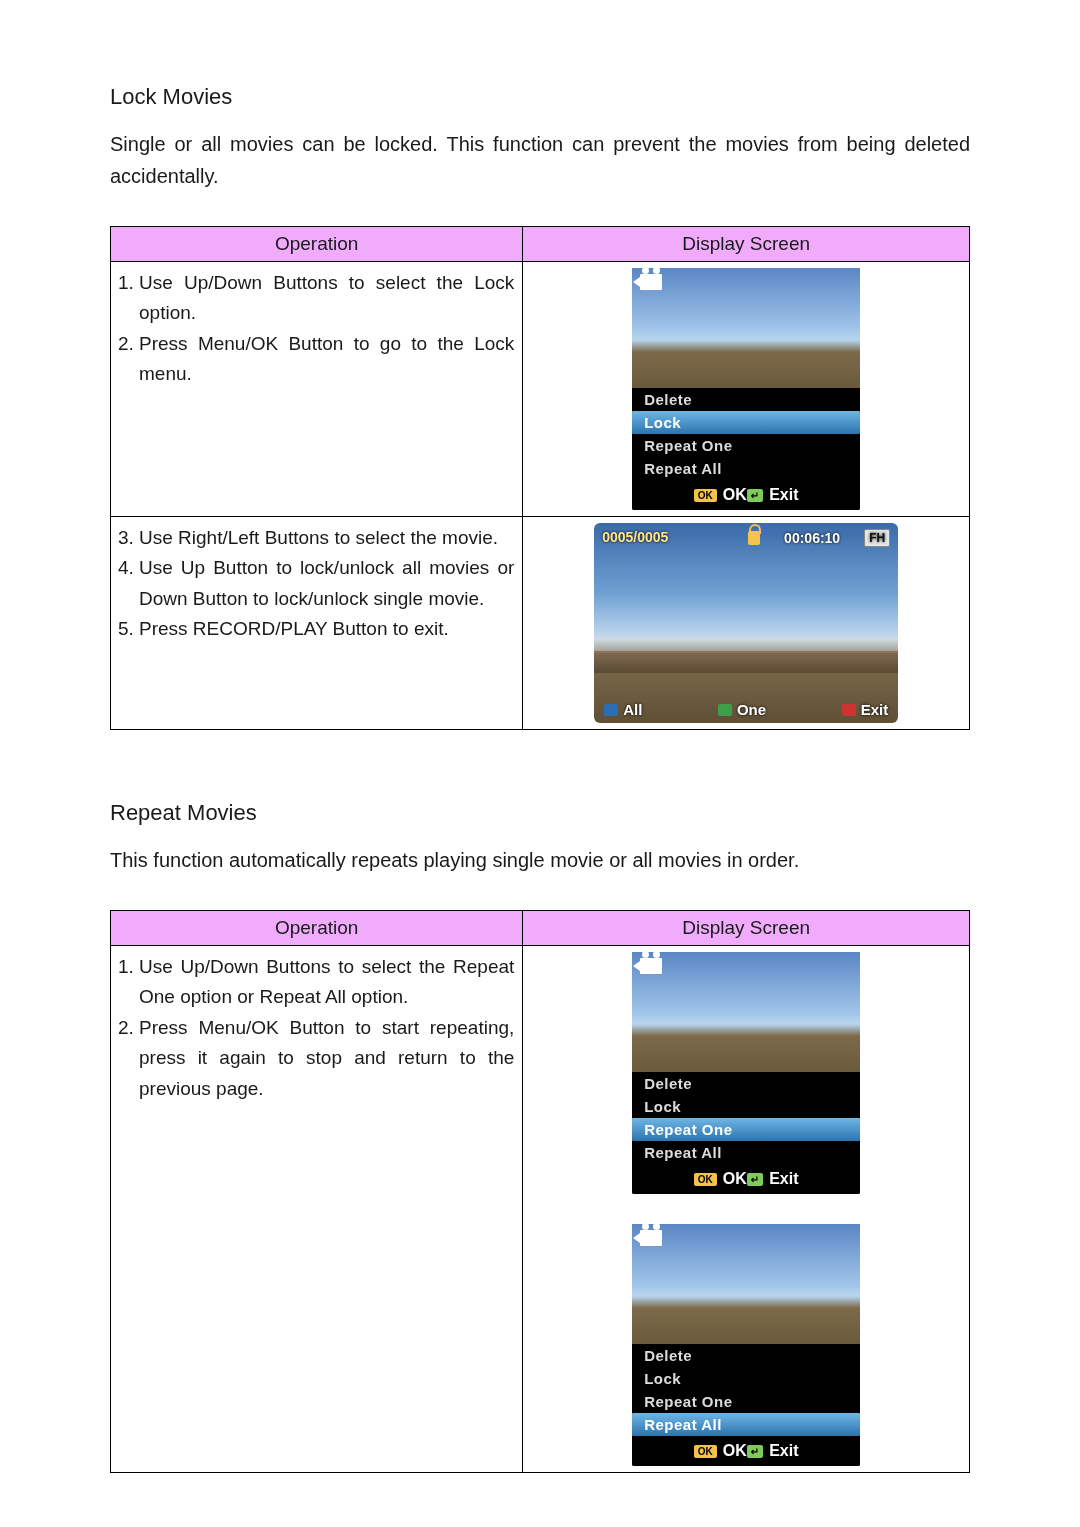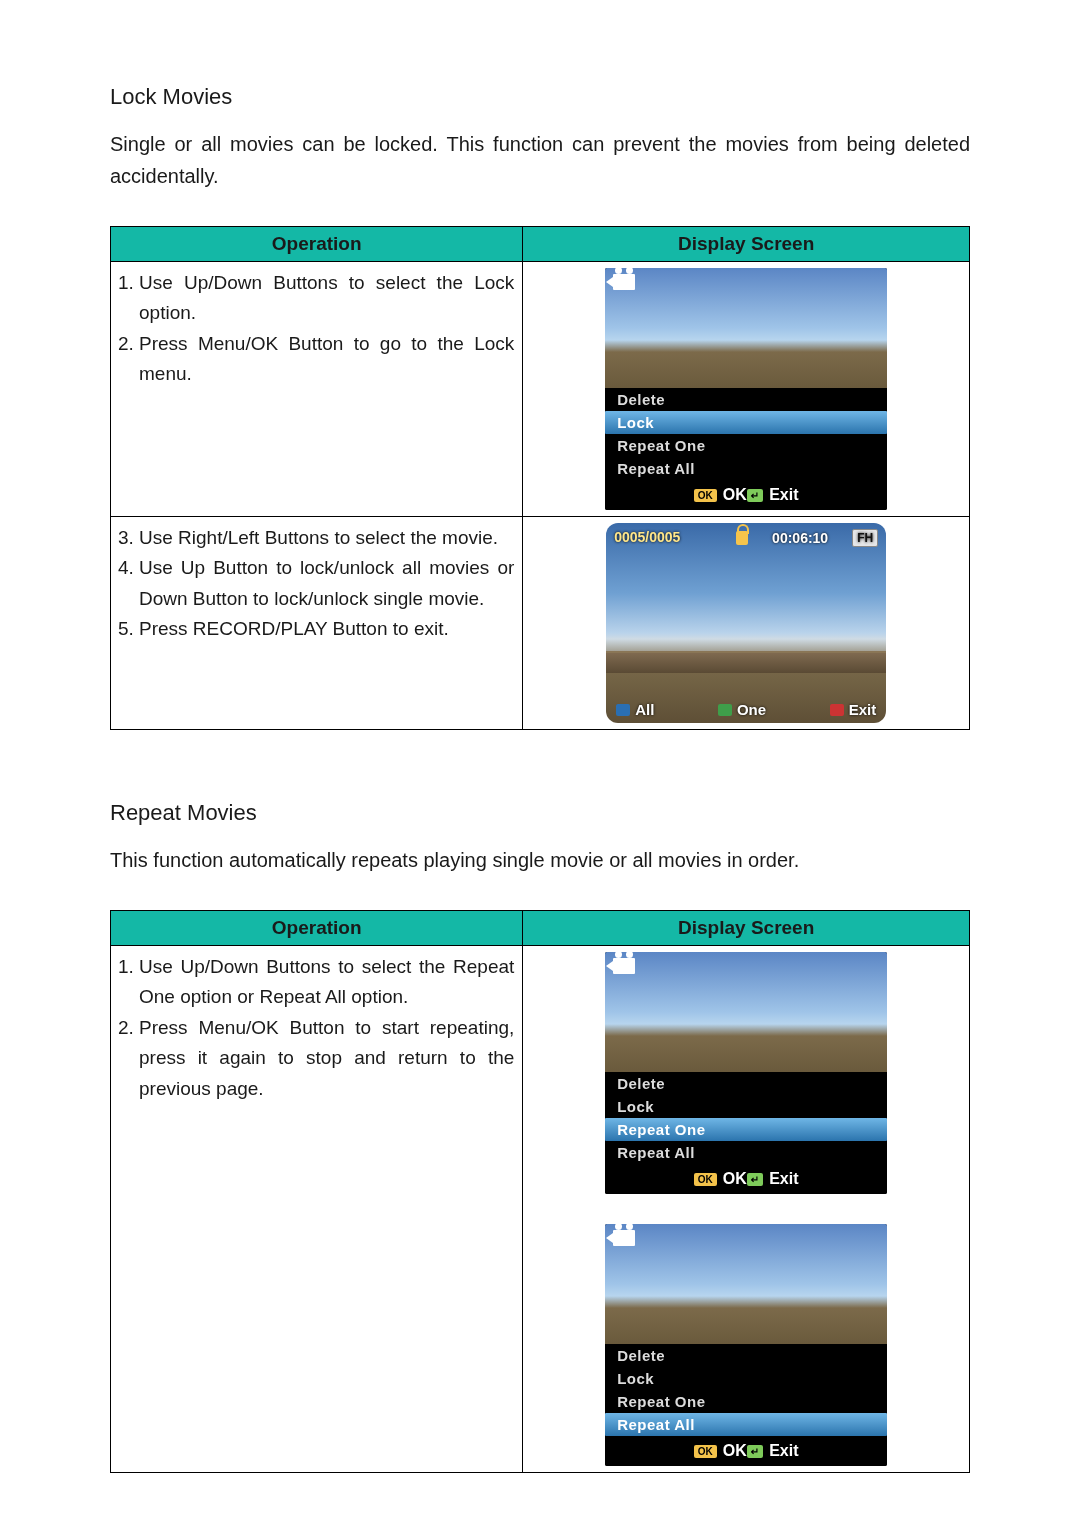--- a/index.html
+++ b/index.html
@@ -36,23 +36,23 @@
   }
   table.op-table th,
   table.op-table td {
     border: 1.5px solid #000;
     font-size: 19px;
     vertical-align: top;
     padding: 6px 8px;
     box-sizing: border-box;
   }
   table.op-table th {
-    background: #14b8a6;
+    background: #f0abfc;
     text-align: center;
-    font-weight: bold;
+    font-weight: normal;
   }
   .col-op { width: 48%; }
   .col-ds { width: 52%; }
 
   ol.steps {
     margin: 0;
     padding-left: 20px;
   }
   ol.steps li {
     line-height: 1.6;
@@ -61,21 +61,21 @@
   }
 
   
   td.ds-cell {
     text-align: center;
     padding: 8px 6px;
   }
 
   
   .osd {
-    width: 282px;
+    width: 228px;
     margin: 0 auto;
     background: #000;
     border-radius: 2px;
     overflow: hidden;
     color: #fff;
     font-size: 15px;
     text-align: left;
   }
   .osd .scene {
     height: 120px;
@@ -138,25 +138,25 @@
     content: "";
     position: absolute;
     top: -7px; left: 2px;
     width: 7px; height: 7px; border-radius: 50%;
     background: #fff;
     box-shadow: 11px 0 0 #fff;
   }
 
   
   .pb {
-    width: 280px;
+    width: 304px;
     height: 200px;
     margin: 0 auto;
     position: relative;
-    border-radius: 12px;
+    border-radius: 6px;
     overflow: hidden;
     background:
       linear-gradient(#3a6aa8 0%, #6fa0d2 35%, #b9d3eb 55%, #cfdbe4 58%, #7a6a4a 70%, #5e4f36 100%);
   }
   .pb .top-left, .pb .top-right {
     position: absolute; top: 6px;
     font-size: 14px; font-weight: bold;
     color: #fff; text-shadow: 0 0 3px #000;
     display: flex; align-items: center; gap: 6px;
   }

